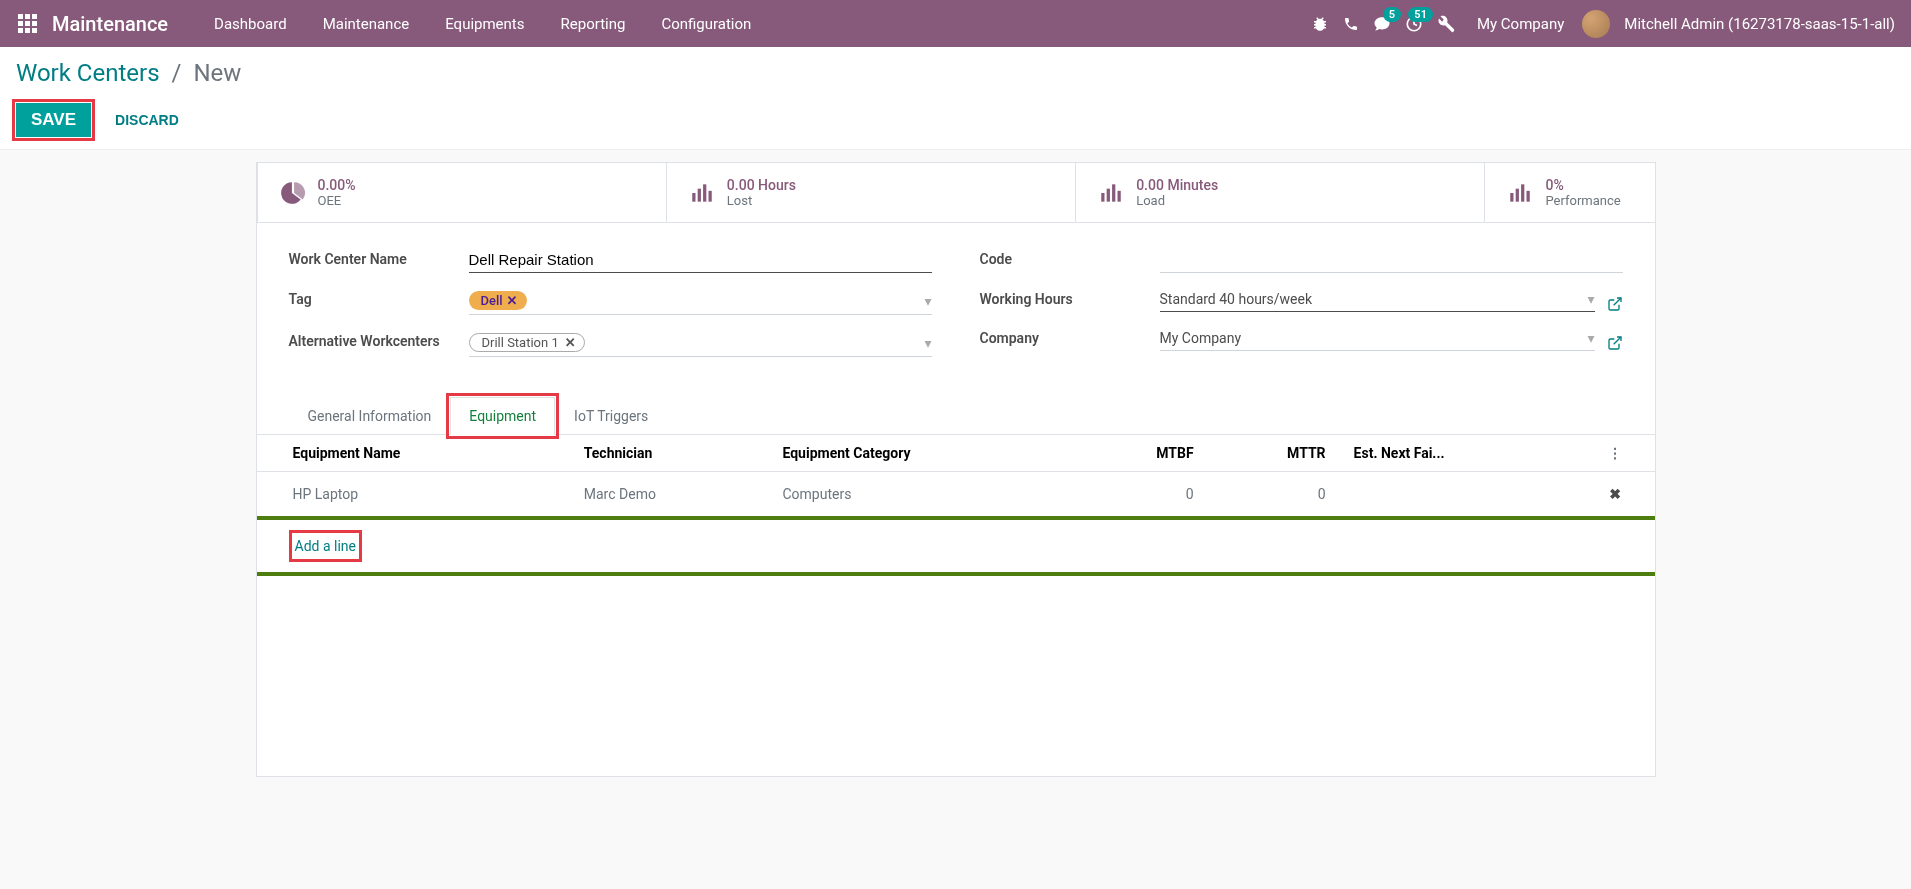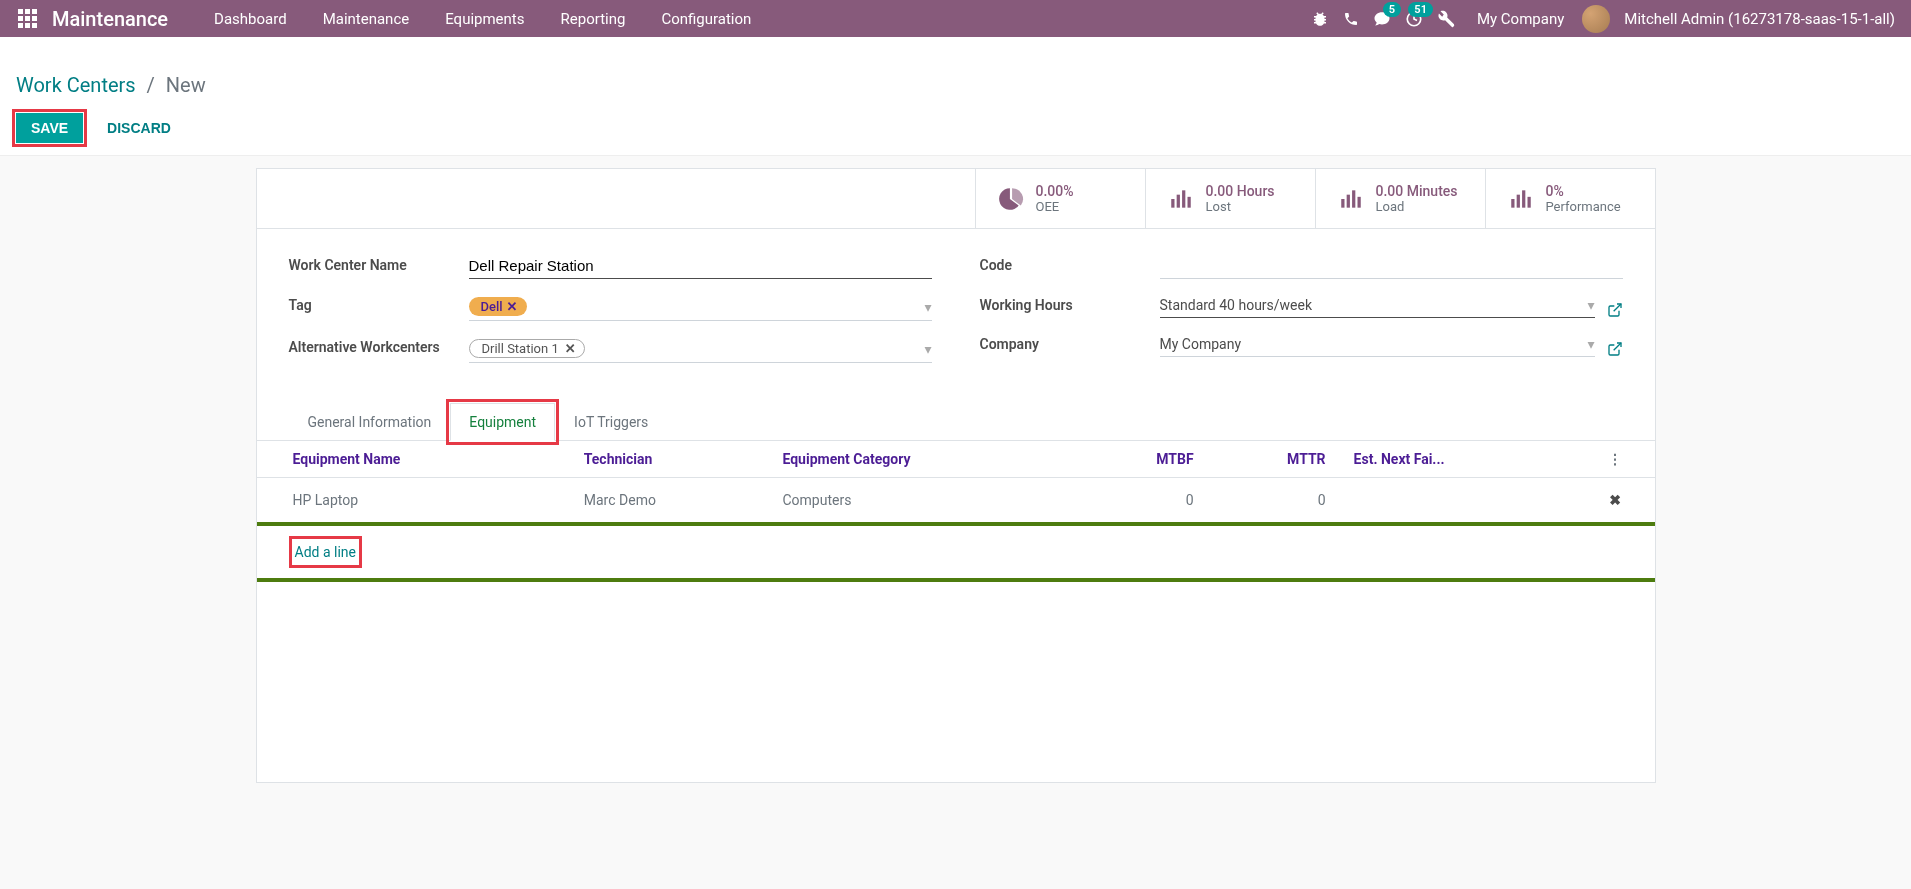--- a/index.html
+++ b/index.html
@@ -1,48 +1,48 @@
 <!DOCTYPE html>
 <html><head>
 <meta charset="utf-8">
 <style>
 * { box-sizing: border-box; margin: 0; padding: 0; }
 body { font-family: -apple-system, BlinkMacSystemFont, "Segoe UI", Roboto, "Helvetica Neue", Arial, sans-serif; background: #f9f9f9; color: #4c4c4c; font-size: 14px; }
 
 
-.main-header { background: #875a7b; height: 37px; display: flex; align-items: center; padding: 0 16px; color: #fff; }
+.main-header { background: #875a7b; height: 47px; display: flex; align-items: center; padding: 0 16px; color: #fff; }
 .apps-icon { width: 24px; height: 24px; margin-right: 12px; cursor: pointer; display: flex; flex-wrap: wrap; gap: 2px; padding: 2px; }
 .apps-icon span { width: 5px; height: 5px; background: #fff; display: block; }
 .app-title { font-size: 20px; font-weight: 500; margin-right: 28px; }
 .nav-menu { display: flex; gap: 0; }
 .nav-menu a { color: #fff; text-decoration: none; padding: 14px 18px; font-size: 15px; }
 .header-right { margin-left: auto; display: flex; align-items: center; gap: 14px; }
 .header-icon { color: #fff; cursor: pointer; position: relative; display:inline-flex; align-items:center; }
 .badge { position: absolute; top: -8px; right: -10px; background: #00a09d; color: #fff; border-radius: 10px; font-size: 11px; padding: 1px 6px; font-weight: 600; }
 .company-label { color: #fff; font-size: 15px; margin-left: 8px; }
 .avatar { width: 28px; height: 28px; border-radius: 50%; background: radial-gradient(circle at 30% 30%, #d4a373, #a67c52); display: inline-block; margin-left: 4px; }
 .user-name { color: #fff; font-size: 15px; }
 
 
 .sub-header { background: #fff; padding: 12px 16px; border-bottom: 1px solid #eee; }
-.breadcrumb { font-size: 20px; margin-bottom: 16px; margin-top: 24px; }
+.breadcrumb { font-size: 24px; margin-bottom: 16px; }
 .breadcrumb a { color: #017e84; text-decoration: none; }
 .breadcrumb .sep { color: #6c757d; margin: 0 6px; }
 .breadcrumb .current { color: #6c757d; }
 .actions { display: flex; gap: 10px; }
-.btn-save { background: #00a09d; color: #fff; border: 1px solid #00a09d; padding: 6px 14px; font-weight: 600; cursor: pointer; font-size: 14px; }
+.btn-save { background: #00a09d; color: #fff; border: 1px solid #00a09d; padding: 6px 14px; font-weight: 600; cursor: pointer; font-size: 17px; }
 .btn-discard { background: transparent; color: #017e84; border: none; padding: 6px 14px; font-weight: 600; cursor: pointer; font-size: 14px; }
 .hl-red { outline: 3px solid #e63946; outline-offset: 1px; }
 
 
 .sheet-wrap { padding: 12px 0 24px; display: flex; justify-content: center; }
 .sheet { width: 1400px; background: #fff; border: 1px solid #dee2e6; }
 
 
-.stats { display: flex; justify-content: flex-end; border-bottom: 1px solid #dee2e6; }
+.stats { display: flex; justify-content: space-between; border-bottom: 1px solid #dee2e6; }
 .stat { display: flex; align-items: center; gap: 12px; padding: 14px 22px; border-left: 1px solid #dee2e6; min-width: 170px; cursor: pointer; }
 .stat .icon { color: #875a7b; }
 .stat .val { font-size: 14px; color: #875a7b; font-weight: 500; }
 .stat .lbl { font-size: 13px; color: #6c757d; }
 
 
 .form-body { padding: 24px 32px 16px; display: flex; gap: 48px; }
 .form-col { flex: 1; }
 .field-row { display: flex; margin-bottom: 14px; align-items: flex-start; }
 .field-label { width: 180px; font-weight: 600; color: #4c4c4c; padding-top: 4px; }
@@ -57,21 +57,21 @@
 .ext-link { color: #017e84; cursor: pointer; margin-left: 4px; }
 
 
 .tabs { display: flex; padding: 0 32px; border-bottom: 1px solid #dee2e6; margin-top: 10px; }
 .tab { padding: 10px 18px; color: #6c757d; cursor: pointer; border: 1px solid transparent; margin-bottom: -1px; }
 .tab.active { color: #15803d; border-color: #dee2e6 #dee2e6 #fff; background: #fff; font-weight: 400; }
 
 
 .table-wrap { padding: 0 0 200px; }
 table { width: 100%; border-collapse: collapse; }
-th { text-align: left; padding: 10px 14px; font-weight: 700; border-bottom: 1px solid #dee2e6; color: #4c1d95; }
+th { text-align: left; padding: 10px 14px; font-weight: 700; border-bottom: 1px solid #dee2e6; color: #000000; }
 th.num, td.num { text-align: right; }
 td { padding: 14px 14px; border-bottom: 4px solid #4d7c0f; color: #6c757d; }
 .add-line { color: #017e84; cursor: pointer; display: inline-block; padding: 4px 2px; }
 .row-delete { text-align: center; font-weight: 900; cursor: pointer; color: #4c4c4c; }
 .kebab { padding: 10px 8px; text-align: center; color: #6c757d; cursor: pointer; }
 
 svg { display: block; }
 </style>
 </head>
 <body>

